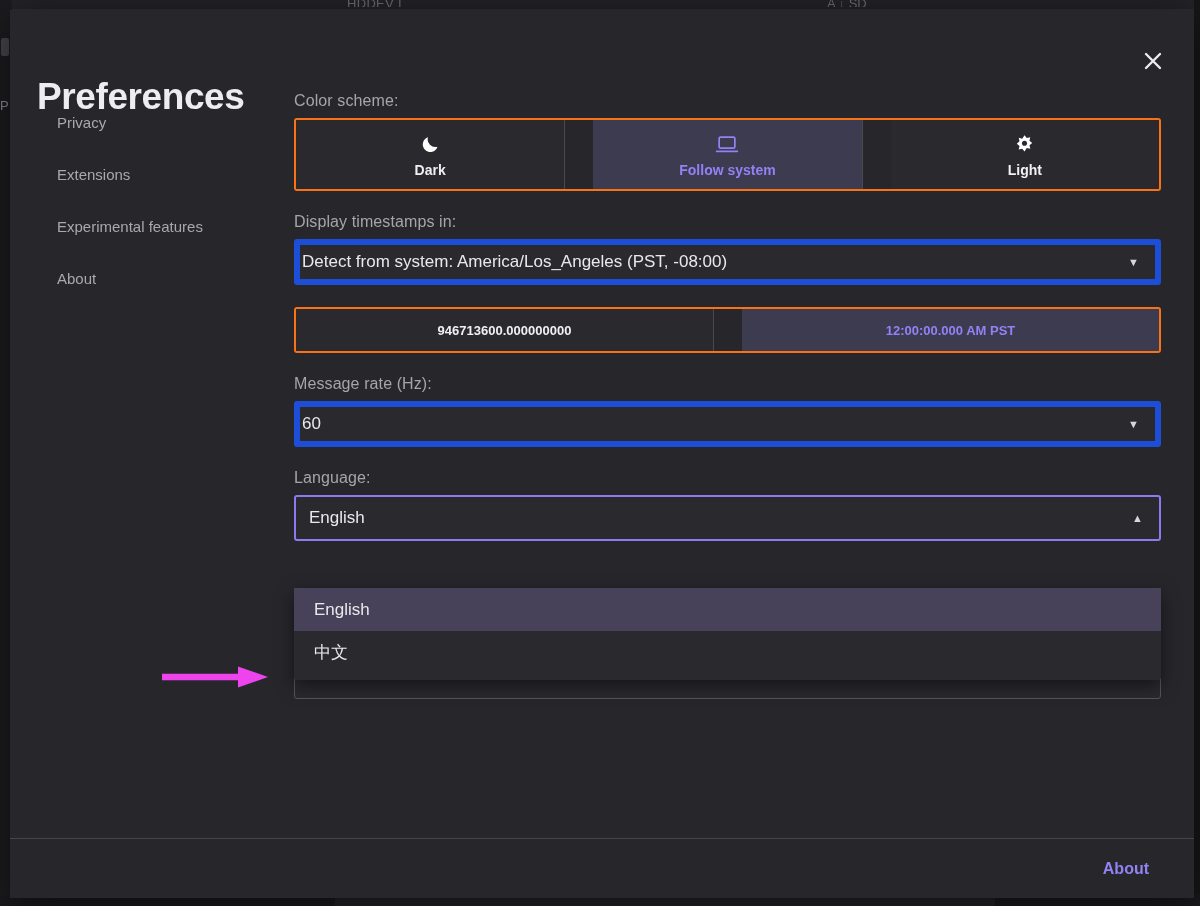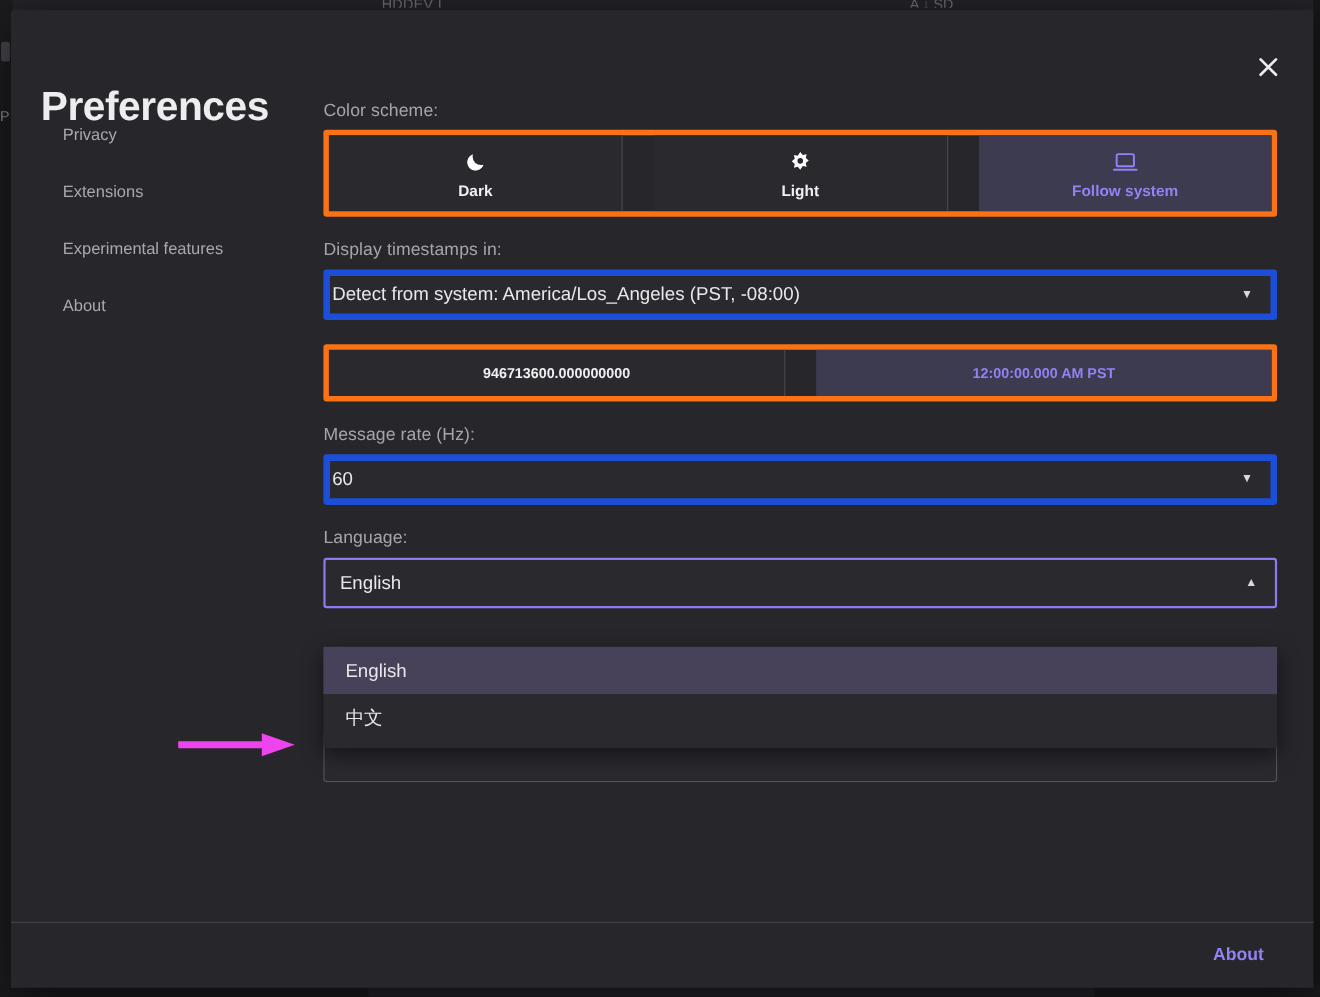--- a/index.html
+++ b/index.html
@@ -124,21 +124,21 @@
     font-size: 16px; color: #a6a5ab;
     margin-bottom: 8px;
     letter-spacing: .1px;
   }
 
   .field-block { margin-bottom: 22px; }
 
   
   .segmented {
     display: flex;
-    border: 5px solid #f97316;
+    border: 2px solid #f97316;
     border-radius: 3px;
     overflow: hidden;
     gap: 28px;
   }
   .segment {
     flex: 1 1 0;
     background: #2a292e;
     border-right: 1px solid #4a4950;
     display: flex; flex-direction: column;
     align-items: center; justify-content: center;
@@ -301,40 +301,40 @@
 
           <div class="segment">
             <span class="segment-icon">
               <svg width="21" height="21" viewBox="0 0 24 24" aria-hidden="true">
                 <path d="M20 14.5A8.6 8.6 0 0 1 9.2 3.8 8.6 8.6 0 1 0 20 14.5z" fill="#ffffff"></path>
               </svg>
             </span>
             <span>Dark</span>
           </div>
 
+          <div class="segment selected">
+            <span class="segment-icon">
+              <svg width="24" height="21" viewBox="0 0 26 22" aria-hidden="true">
+                <rect x="4.5" y="3" width="17" height="12" rx="1.6" fill="none" stroke="#9182f5" stroke-width="1.9"></rect>
+                <path d="M1.8 18.4h22.4" stroke="#9182f5" stroke-width="1.9" stroke-linecap="round"></path>
+              </svg>
+            </span>
+            <span>Follow system</span>
+          </div>
+
           <div class="segment">
             <span class="segment-icon">
               <svg width="21" height="21" viewBox="0 0 24 24" aria-hidden="true">
                 <path d="M12 1.4l2.6 3.1 4-0.9-0.9 4 3.1 2.6-3.1 2.6 0.9 4-4-0.9L12 19.9l-2.6-3.1-4 0.9 0.9-4L3.2 11l3.1-2.6-0.9-4 4 0.9z" fill="#ffffff"></path>
                 <circle cx="12" cy="10.6" r="2.9" fill="#2a292e"></circle>
               </svg>
             </span>
             <span>Light</span>
           </div>
 
-          <div class="segment selected">
-            <span class="segment-icon">
-              <svg width="24" height="21" viewBox="0 0 26 22" aria-hidden="true">
-                <rect x="4.5" y="3" width="17" height="12" rx="1.6" fill="none" stroke="#9182f5" stroke-width="1.9"></rect>
-                <path d="M1.8 18.4h22.4" stroke="#9182f5" stroke-width="1.9" stroke-linecap="round"></path>
-              </svg>
-            </span>
-            <span>Follow system</span>
-          </div>
-
         </div>
       </div>
 
       <div class="field-block">
         <div class="field-label">Display timestamps in:</div>
         <div class="select-control">
           <span>Detect from system: America/Los_Angeles (PST, -08:00)</span>
           <span class="select-caret">▼</span>
         </div>
       </div>

